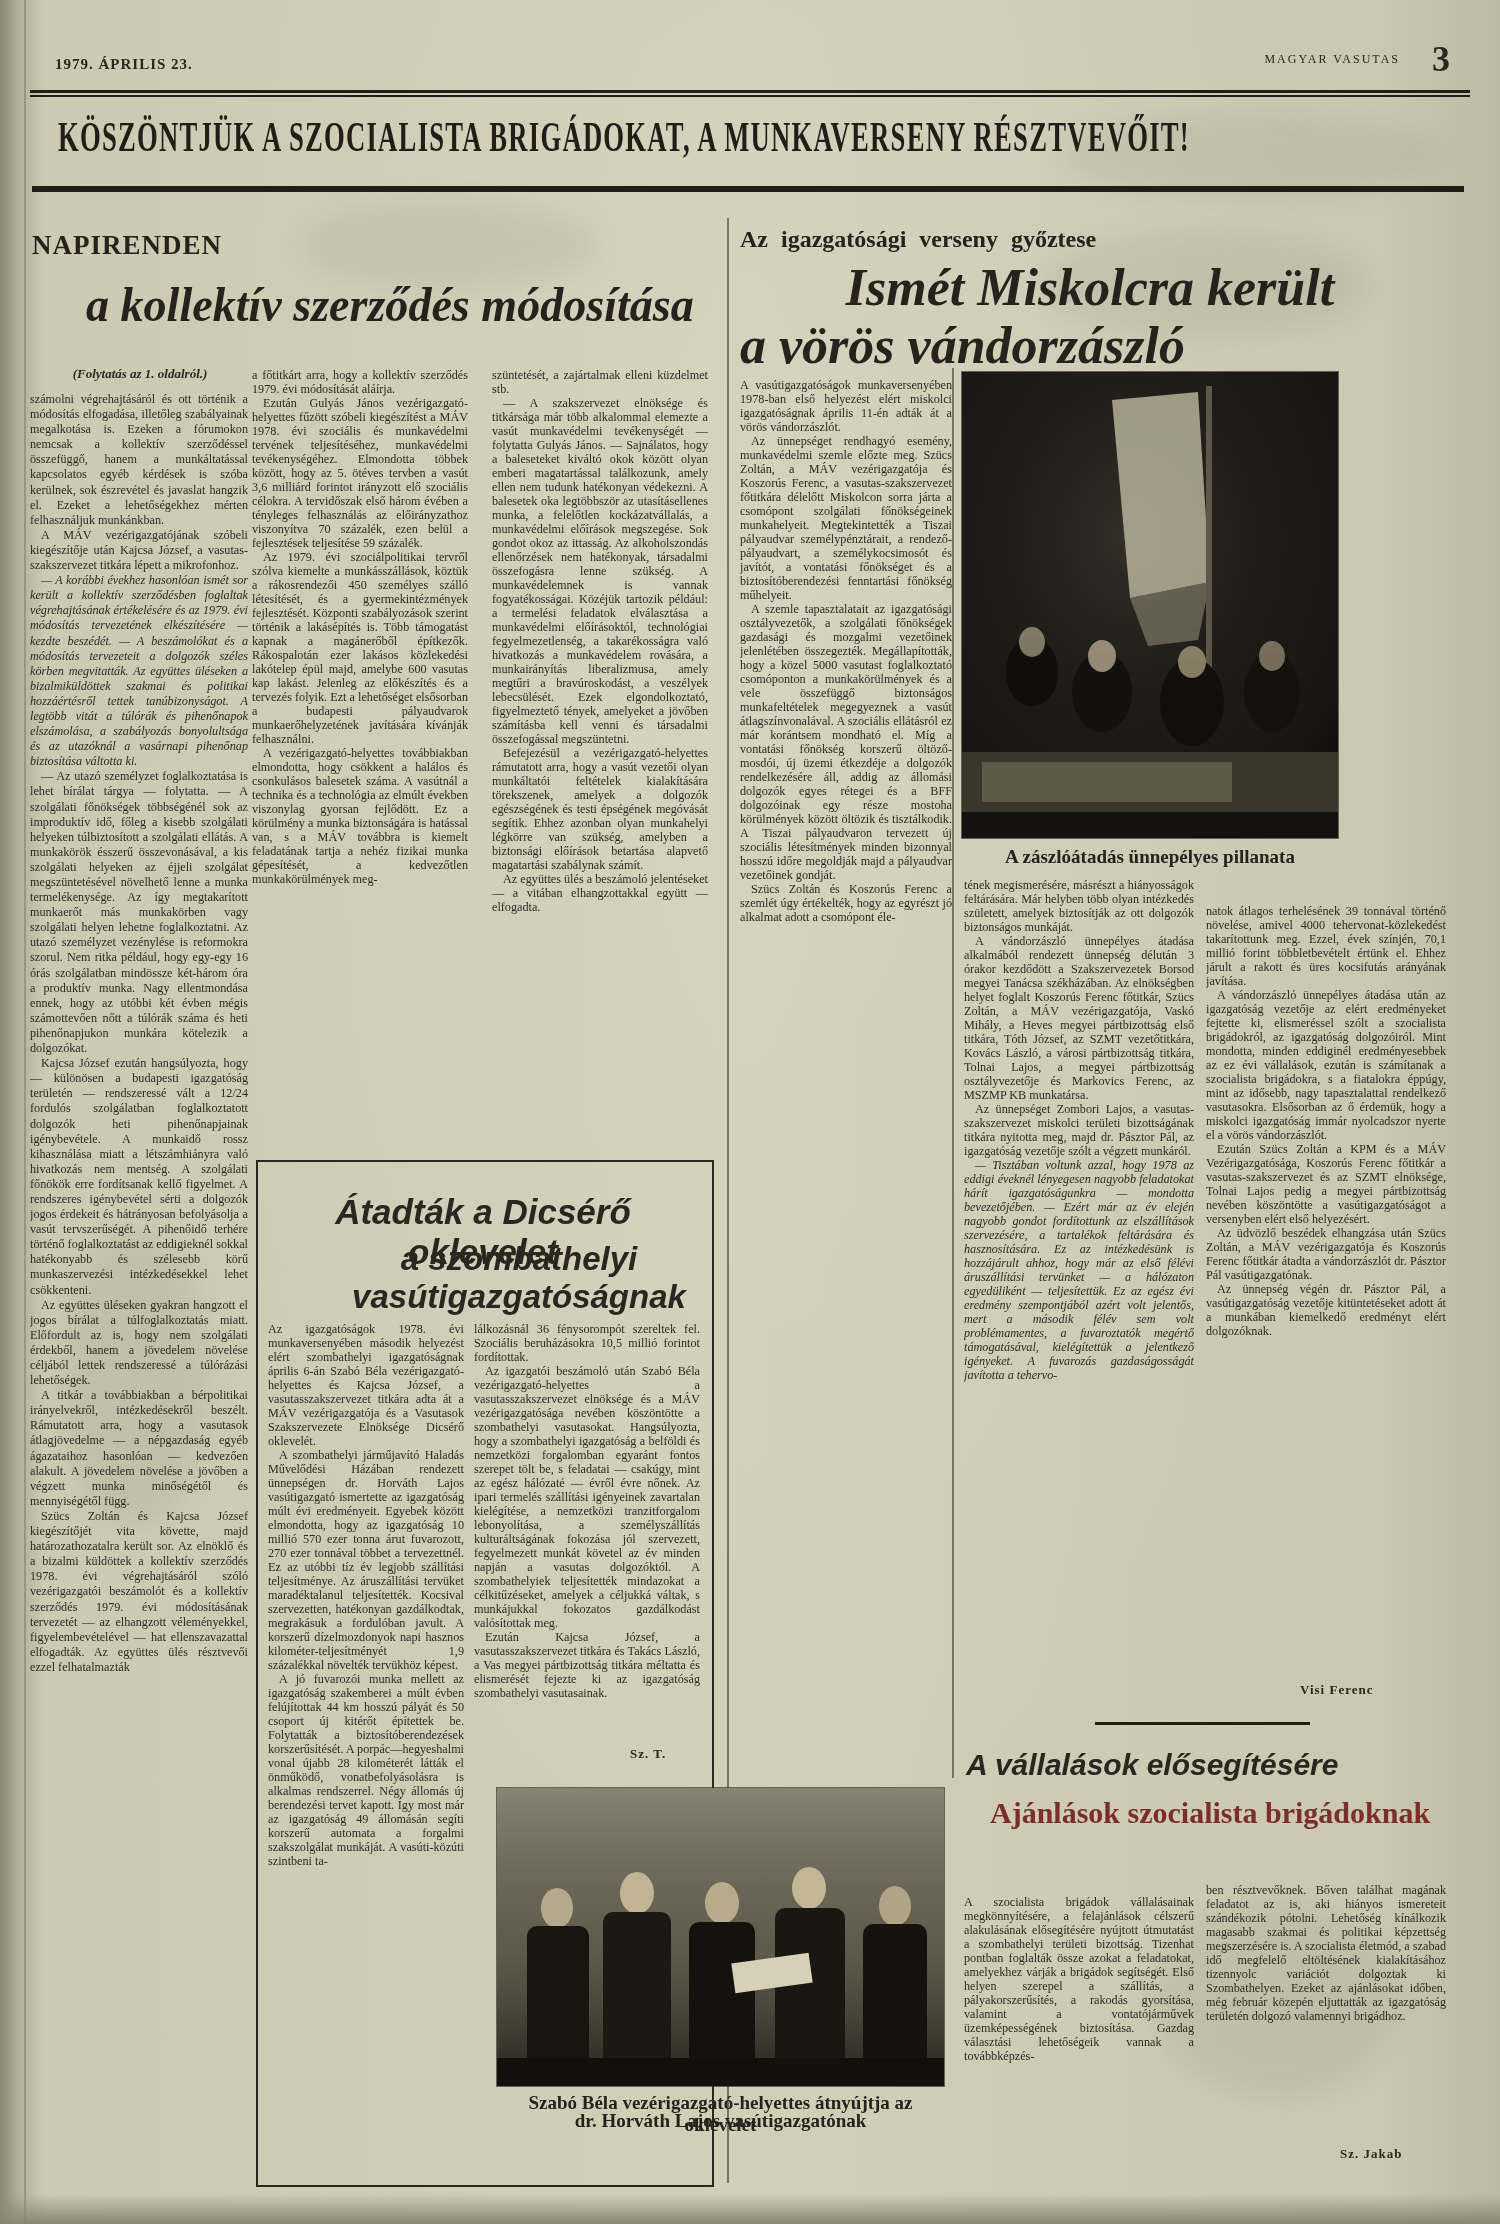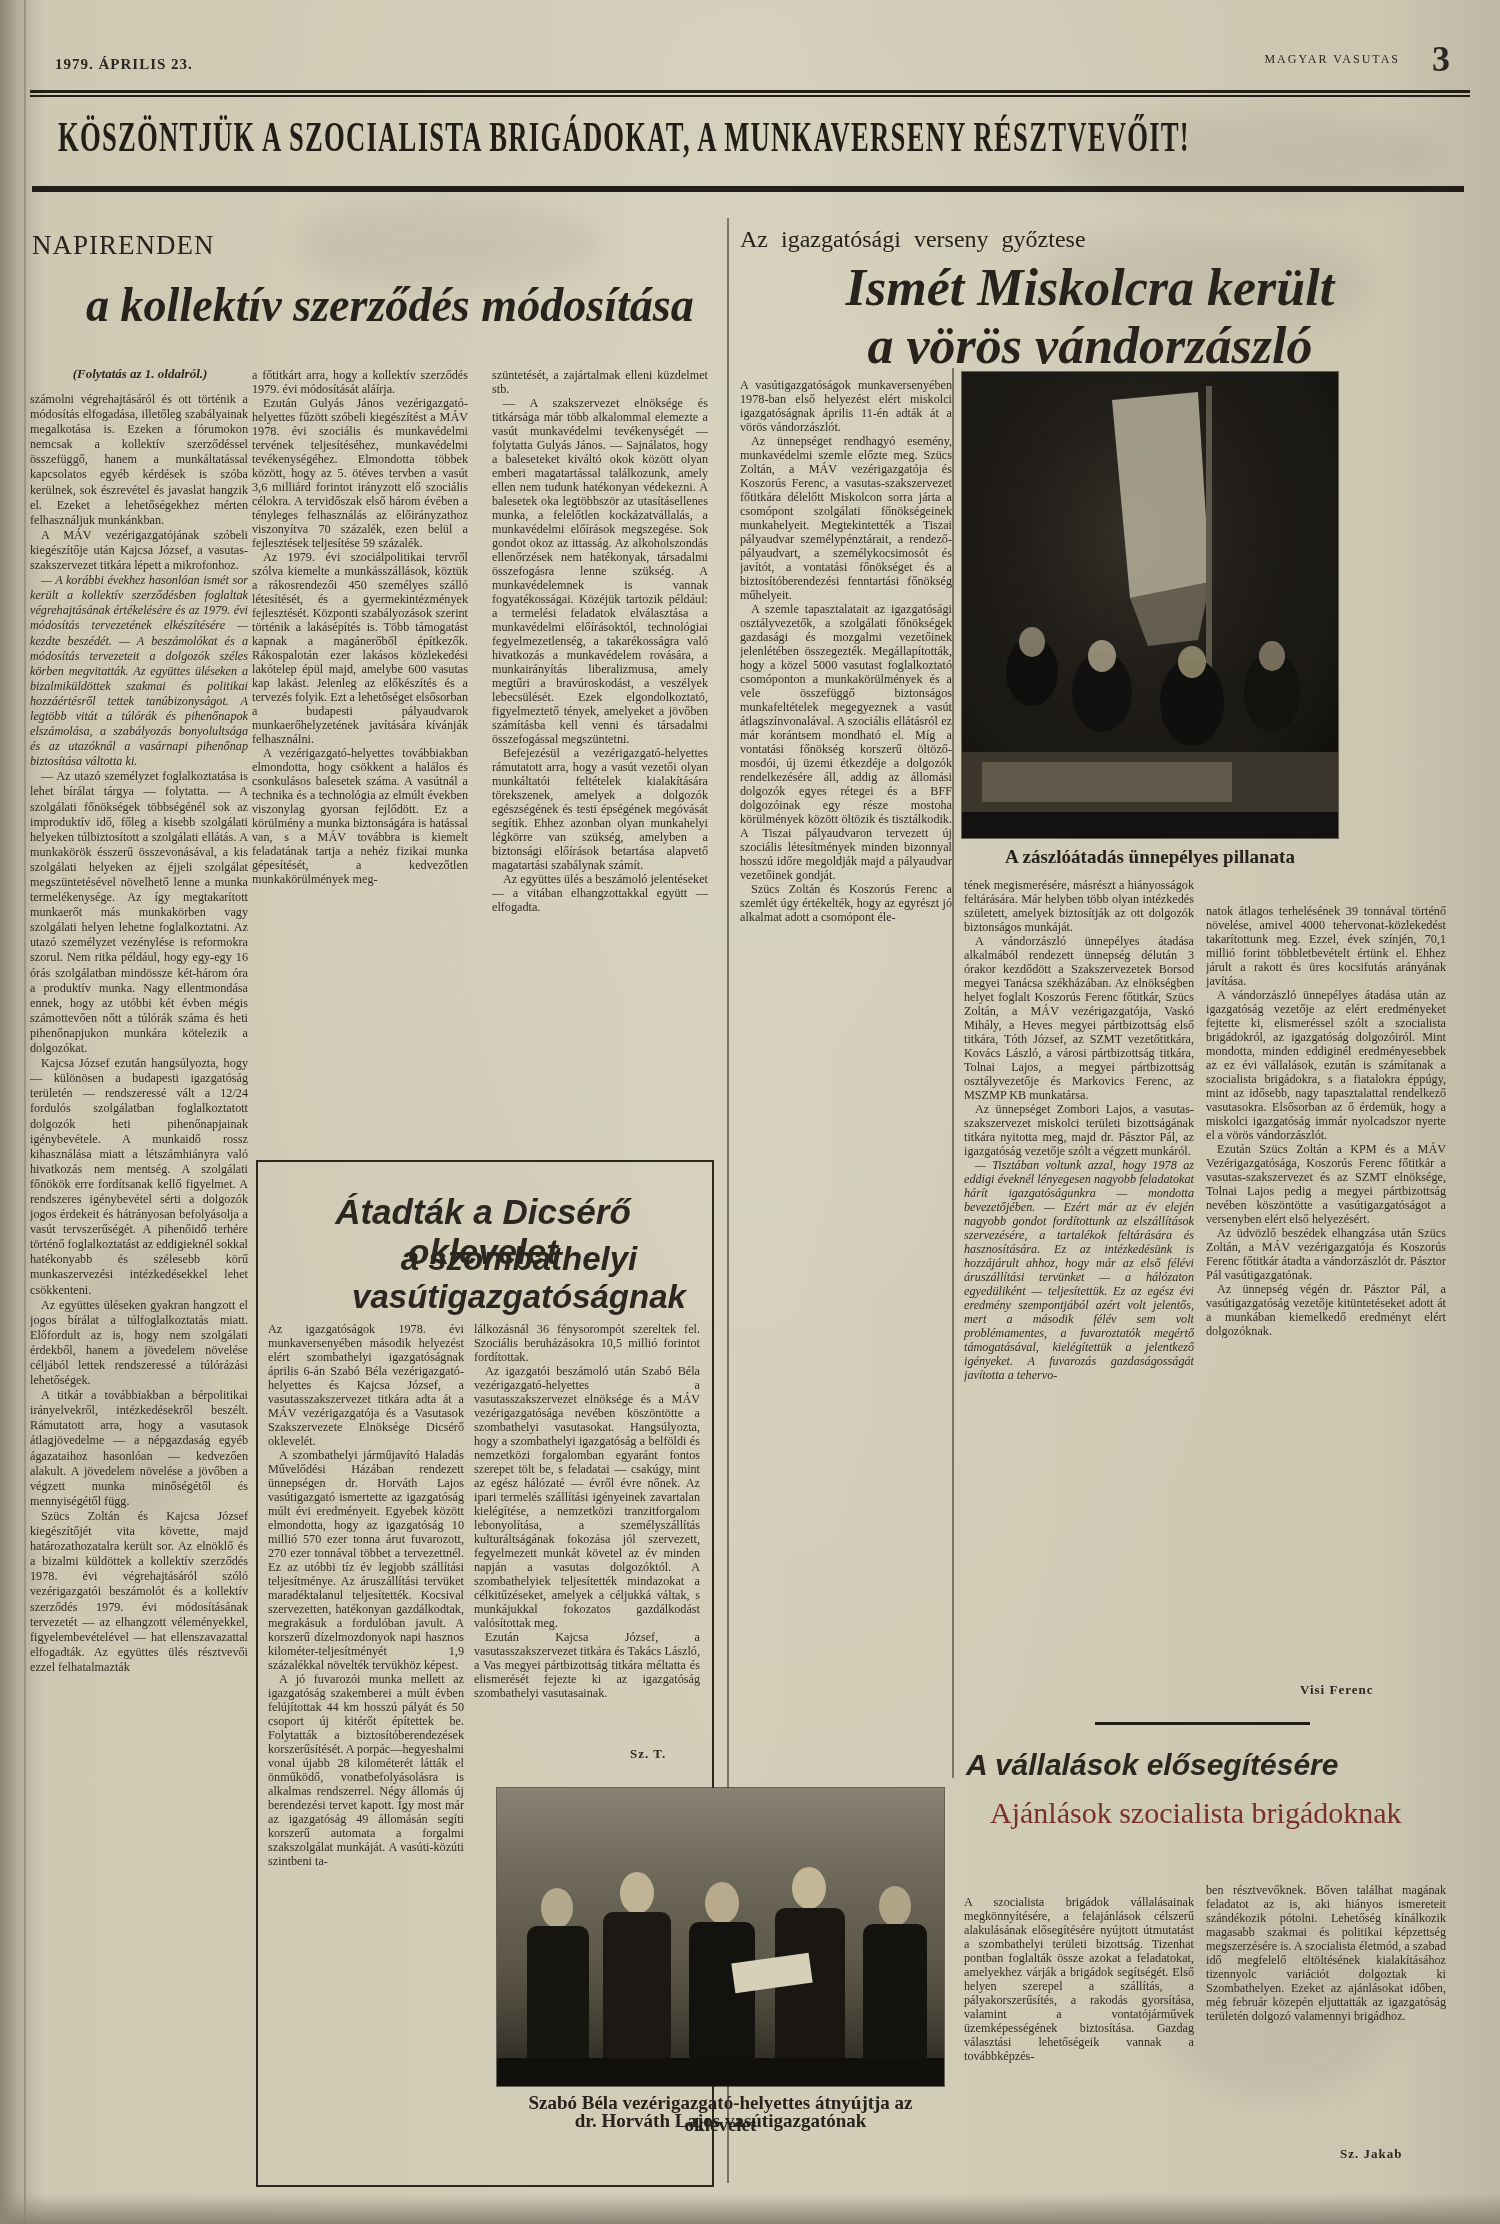--- a/index.html
+++ b/index.html
@@ -16,21 +16,21 @@
   .rule-h{position:absolute;background:#211e18;}
   .rule-v{position:absolute;width:2px;background:rgba(45,41,33,.55);}
   .masthead-rule{position:absolute;height:7px;
     background:linear-gradient(0deg,#211e18 0 2px,rgba(0,0,0,0) 2px 4px,#211e18 4px 7px);}
   .date{position:absolute;font-weight:bold;font-size:15px;letter-spacing:1px;}
   .masthead{position:absolute;left:0;width:1400px;text-align:right;font-weight:normal;
     font-size:12px;letter-spacing:2px;}
   .pagenum{position:absolute;font-weight:bold;font-size:36px;}
   .banner{position:absolute;font-weight:bold;font-size:43px;white-space:nowrap;
     transform:scaleX(.62);transform-origin:left top;letter-spacing:2px;color:#211e17;}
-  .kicker-serif{position:absolute;font-weight:normal;color:#26231d;}
+  .kicker-serif{position:absolute;font-weight:bold;color:#26231d;}
   .headline-ital{position:absolute;font-style:italic;font-weight:bold;white-space:nowrap;color:#26231d;}
   .headline-sans{position:absolute;font-family:"Liberation Sans","DejaVu Sans",sans-serif;
     font-style:italic;font-weight:bold;text-align:center;color:#2a2721;}
   .body-col{position:absolute;font-size:12.2px;line-height:14px;text-align:justify;
     overflow:hidden;color:#2e2a23;}
   .body-col p{margin:0;text-indent:11px;}
   .body-col p.ital{font-style:italic;}
   .body-col p:first-child{text-indent:0;}
   .contin{position:absolute;font-style:italic;font-weight:bold;font-size:13px;text-align:center;}
   .caption{position:absolute;font-weight:bold;font-size:19px;text-align:center;color:#26231d;}
@@ -83,21 +83,21 @@
     </div>
   <div class="body-col" style="left:492px;top:368px;width:216px;height:788px;">
       <p>szüntetését, a zajártalmak elleni küzdelmet stb.</p>
       <p>— A szakszervezet elnöksége és titkársága már több alkalommal elemezte a vasút munkavédelmi tevékenységét — folytatta Gulyás János. — Sajnálatos, hogy a baleseteket kiváltó okok között olyan emberi magatartással találkozunk, amely ellen nem tudunk hatékonyan védekezni. A balesetek oka legtöbbször az utasításellenes munka, a felelőtlen kockázatvállalás, a munkavédelmi előírások megszegése. Sok gondot okoz az ittasság. Az alkoholszondás ellenőrzések nem hatékonyak, társadalmi összefogásra lenne szükség. A munkavédelemnek is vannak fogyatékosságai. Közéjük tartozik például: a termelési feladatok elválasztása a munkavédelmi előírásoktól, technológiai fegyelmezetlenség, a takarékosságra való hivatkozás a munkavédelem rovására, a munkairányítás liberalizmusa, amely megtűri a bravúroskodást, a veszélyek lebecsülését. Ezek elgondolkoztató, figyelmeztető tények, amelyeket a jövőben számításba kell venni és társadalmi összefogással megszüntetni.</p>
       <p>Befejezésül a vezérigazgató-helyettes rámutatott arra, hogy a vasút vezetői olyan munkáltatói feltételek kialakítására törekszenek, amelyek a dolgozók egészségének és testi épségének megóvását segítik. Ehhez azonban olyan munkahelyi légkörre van szükség, amelyben a biztonsági előírások betartása alapvető magatartási szabálynak számít.</p>
       <p>Az együttes ülés a beszámoló jelentéseket — a vitában elhangzottakkal együtt — elfogadta.</p>
     </div>
 
   <div class="kicker-serif" style="left:740px;top:226px;font-size:24px;word-spacing:7px;">Az igazgatósági verseny győztese</div>
   <div class="headline-ital" style="left:740px;top:258px;width:700px;text-align:center;font-size:52px;white-space:normal;">Ismét Miskolcra került</div>
-  <div class="headline-ital" style="left:740px;top:316px;width:700px;text-align:center;font-size:52px;white-space:normal;">a vörös vándorzászló</div>
+  <div class="headline-ital" style="left:740px;top:316px;width:700px;font-size:52px;white-space:normal;">a vörös vándorzászló</div>
   <div class="body-col" style="left:740px;top:378px;width:212px;height:1405px;">
       <p>A vasútigazgatóságok munkaversenyében 1978-ban első helyezést elért miskolci igazgatóságnak április 11-én adták át a vörös vándorzászlót.</p>
       <p>Az ünnepséget rendhagyó esemény, munkavédelmi szemle előzte meg. Szücs Zoltán, a MÁV vezérigazgatója és Koszorús Ferenc, a vasutas-szakszervezet főtitkára délelőtt Miskolcon sorra járta a csomópont szolgálati főnökségeinek munkahelyeit. Megtekintették a Tiszai pályaudvar személypénztárait, a rendező-pályaudvart, a személykocsimosót és javítót, a vontatási főnökséget és a biztosítóberendezési fenntartási főnökség műhelyeit.</p>
       <p>A szemle tapasztalatait az igazgatósági osztályvezetők, a szolgálati főnökségek gazdasági és mozgalmi vezetőinek jelenlétében összegezték. Megállapították, hogy a közel 5000 vasutast foglalkoztató csomóponton a munkakörülmények és a vele összefüggő biztonságos munkafeltételek megegyeznek a vasút átlagszínvonalával. A szociális ellátásról ez már korántsem mondható el. Míg a vontatási főnökség korszerű öltöző-mosdói, új üzemi étkezdéje a dolgozók rendelkezésére áll, addig az állomási dolgozók egyes rétegei és a BFF dolgozóinak egy része mostoha körülmények között öltözik és tisztálkodik. A Tiszai pályaudvaron tervezett új szociális létesítmények minden bizonnyal hosszú időre megoldják majd a pályaudvar vezetőinek gondját.</p>
       <p>Szücs Zoltán és Koszorús Ferenc a szemlét úgy értékelték, hogy az egyrészt jó alkalmat adott a csomópont éle-</p>
     </div>
 
   <div class="photo" style="left:962px;top:372px;width:376px;height:466px;">
     <svg width="376" height="466" viewBox="0 0 376 466">
       <rect width="376" height="466" fill="#181613"></rect>

